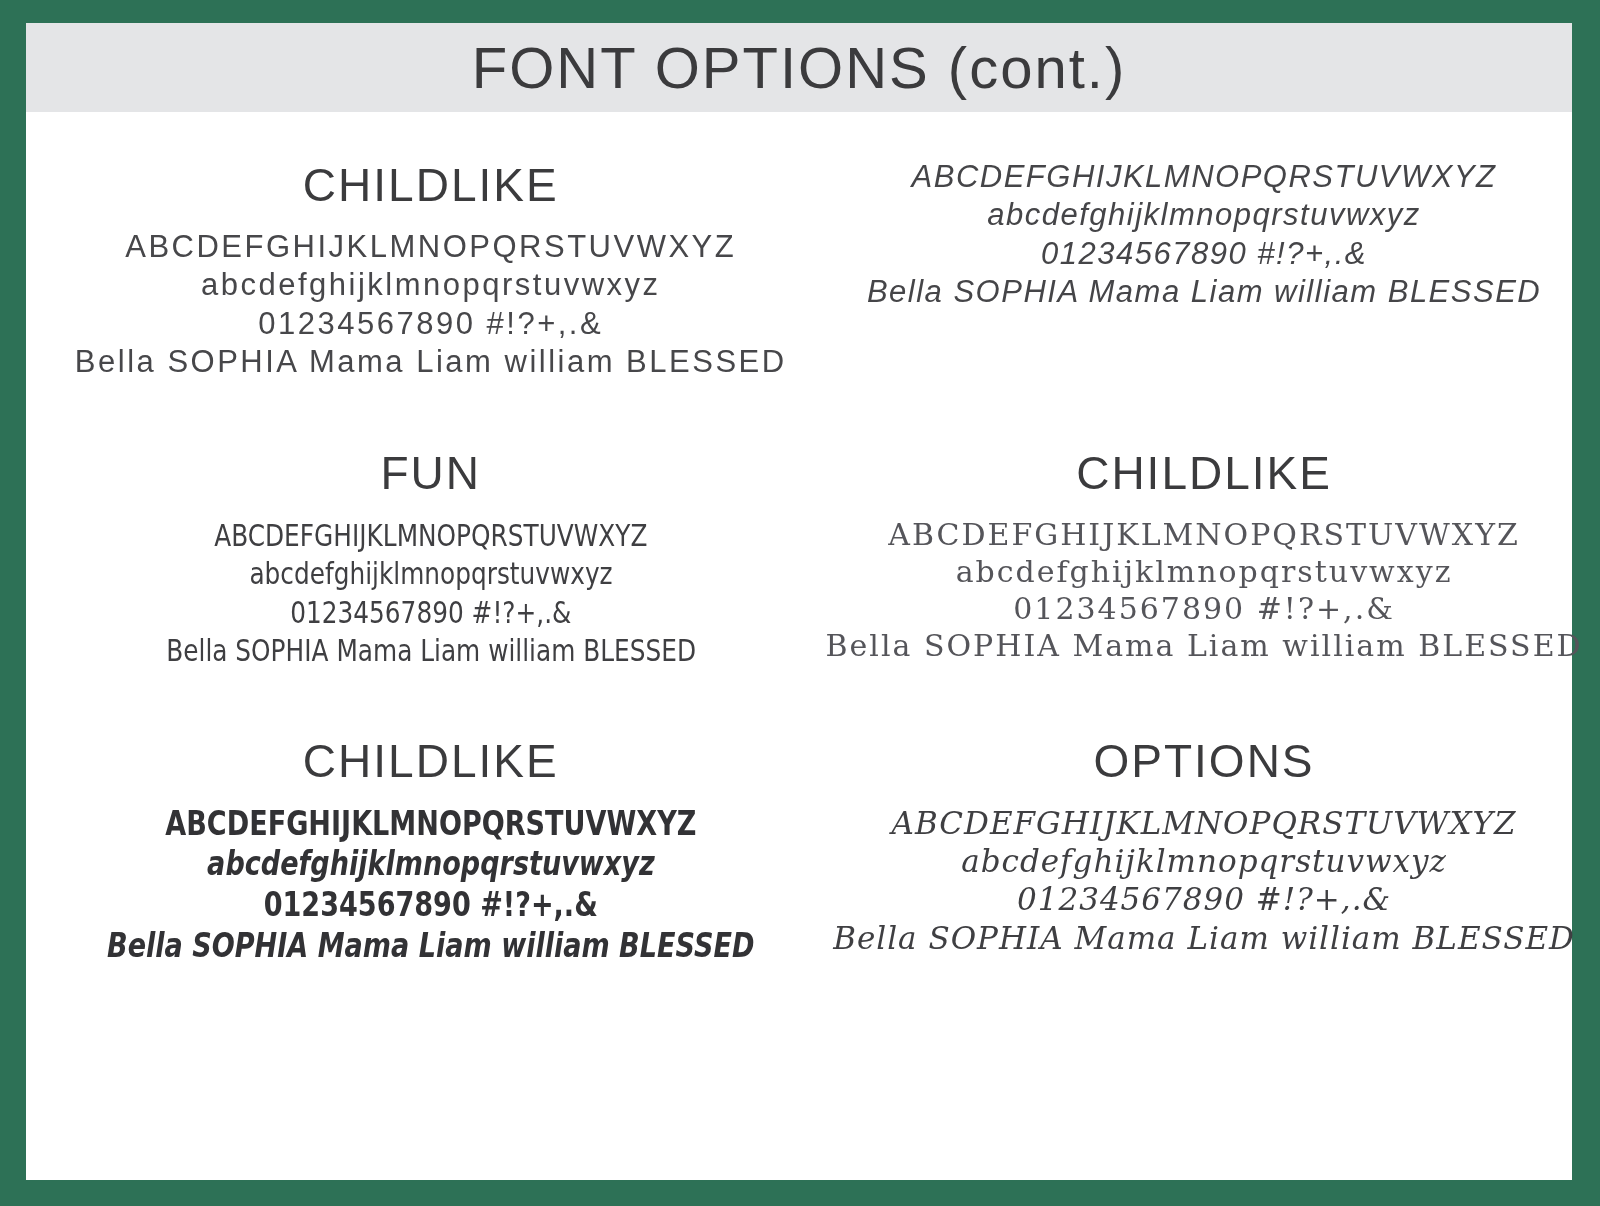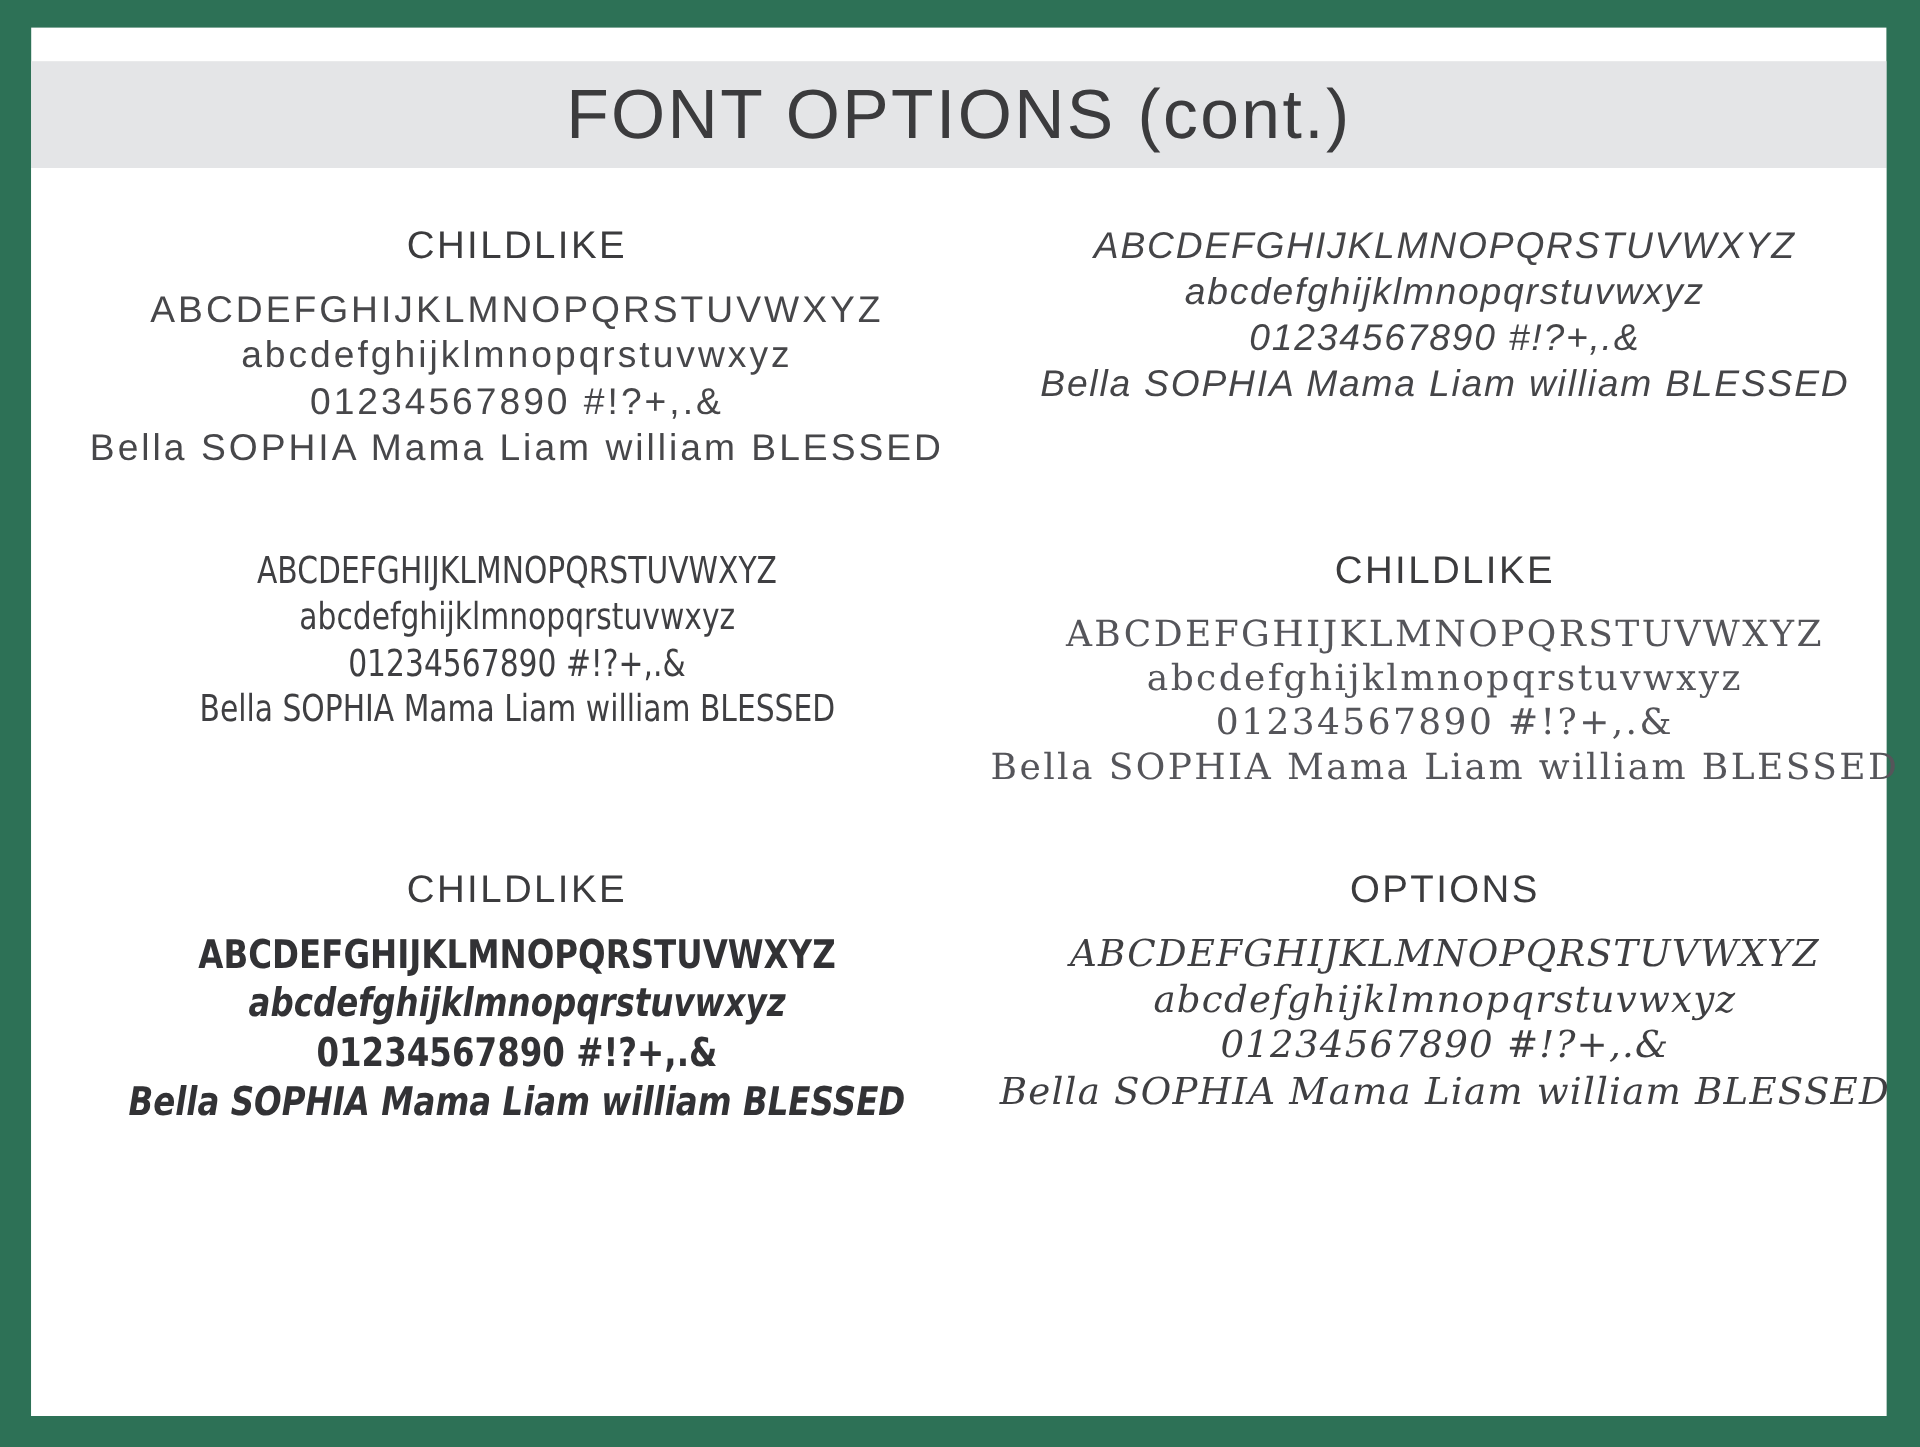--- a/index.html
+++ b/index.html
@@ -25,21 +25,20 @@
     flex-direction: column;
   }
 
   .header-bar {
     height: 89px;
     flex: 0 0 89px;
     background: #e4e5e7;
     display: flex;
     align-items: center;
     justify-content: center;
-    margin-top: 28px;
   }
 
   .header-title {
     font-family: "Liberation Sans", sans-serif;
     font-weight: 300;
     font-size: 58px;
     letter-spacing: 2px;
     color: #3b3b3d;
   }
 
@@ -55,21 +54,21 @@
   }
 
   .font-section {
     text-align: center;
     color: #414143;
   }
 
   .section-title {
     font-family: "Liberation Sans", sans-serif;
     font-weight: 300;
-    font-size: 32px;
+    font-size: 46px;
     letter-spacing: 2px;
     color: #3b3b3d;
     margin-bottom: 16px;
   }
 
   .spec-line {
     line-height: 1.24;
     white-space: nowrap;
   }
 
@@ -147,20 +146,21 @@
       </div>
 
       <div class="font-section f-casual">
         <div class="spec-line uppercase-line"><span>ABCDEFGHIJKLMNOPQRSTUVWXYZ</span></div>
         <div class="spec-line lowercase-line"><span>abcdefghijklmnopqrstuvwxyz</span></div>
         <div class="spec-line numbers-line"><span>01234567890 #!?+,.&amp;</span></div>
         <div class="spec-line sample-line"><span>Bella SOPHIA Mama Liam william BLESSED</span></div>
       </div>
 
       <div class="font-section f-fun">
+        <div class="section-title">FUN</div>
         <div class="spec-line uppercase-line"><span>ABCDEFGHIJKLMNOPQRSTUVWXYZ</span></div>
         <div class="spec-line lowercase-line"><span>abcdefghijklmnopqrstuvwxyz</span></div>
         <div class="spec-line numbers-line"><span>01234567890 #!?+,.&amp;</span></div>
         <div class="spec-line sample-line"><span>Bella SOPHIA Mama Liam william BLESSED</span></div>
       </div>
 
       <div class="font-section f-friendly">
         <div class="section-title">CHILDLIKE</div>
         <div class="spec-line uppercase-line"><span>ABCDEFGHIJKLMNOPQRSTUVWXYZ</span></div>
         <div class="spec-line lowercase-line"><span>abcdefghijklmnopqrstuvwxyz</span></div>

